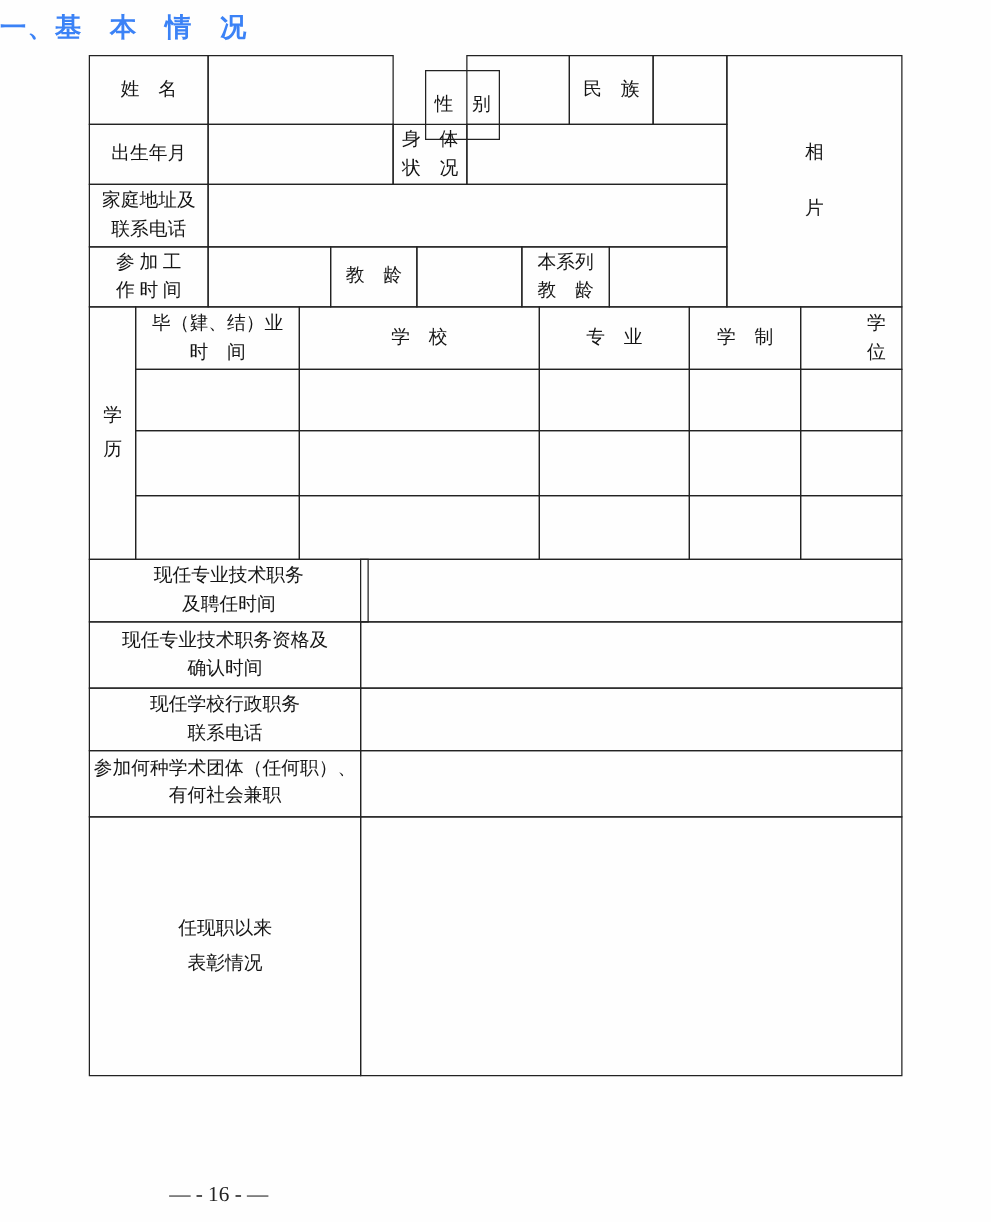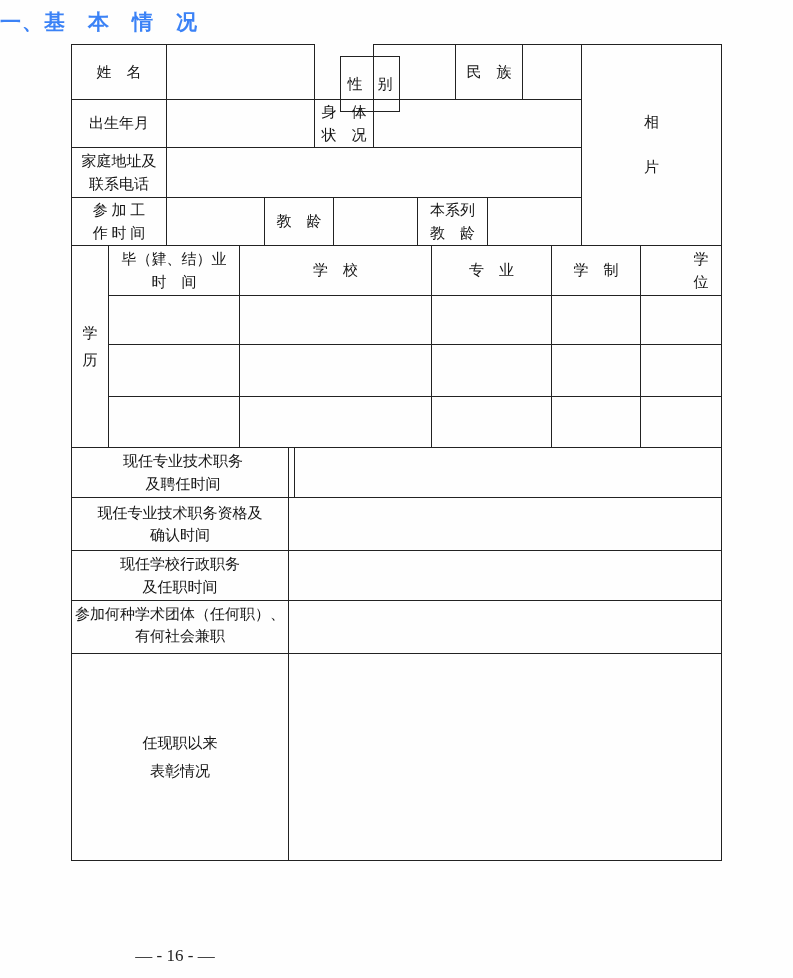--- a/index.html
+++ b/index.html
@@ -108,21 +108,21 @@
 
     <div class="c" style="left:0;top:403px;width:224px;height:51px;">现任专业技术职务
 及聘任时间</div>
     <div class="c" style="left:217px;top:403px;width:434px;height:51px;"></div>
 
     <div class="c" style="left:0;top:453px;width:218px;height:54px;">现任专业技术职务资格及
 确认时间</div>
     <div class="c" style="left:217px;top:453px;width:434px;height:54px;"></div>
 
     <div class="c" style="left:0;top:506px;width:218px;height:51px;">现任学校行政职务
-及任职时间</div>
+联系电话</div>
     <div class="c" style="left:217px;top:506px;width:434px;height:51px;"></div>
 
     <div class="c" style="left:0;top:556px;width:218px;height:54px;font-family:Liberation Mono, monospace;">参加何种学术团体（任何职）、
 有何社会兼职</div>
     <div class="c" style="left:217px;top:556px;width:434px;height:54px;"></div>
 
     <div class="c big" style="left:0;top:609px;width:218px;height:208px;">任现职以来
 表彰情况</div>
     <div class="c" style="left:217px;top:609px;width:434px;height:208px;"></div>
 

